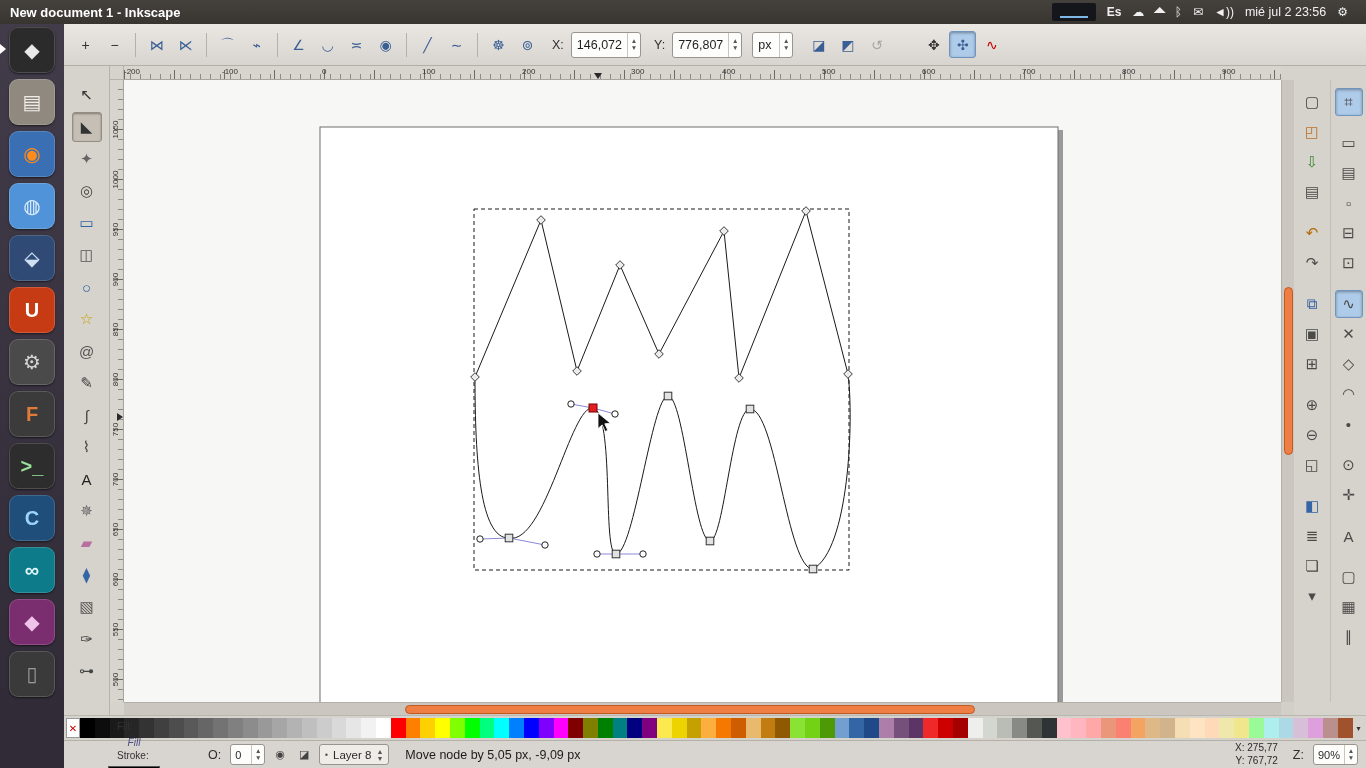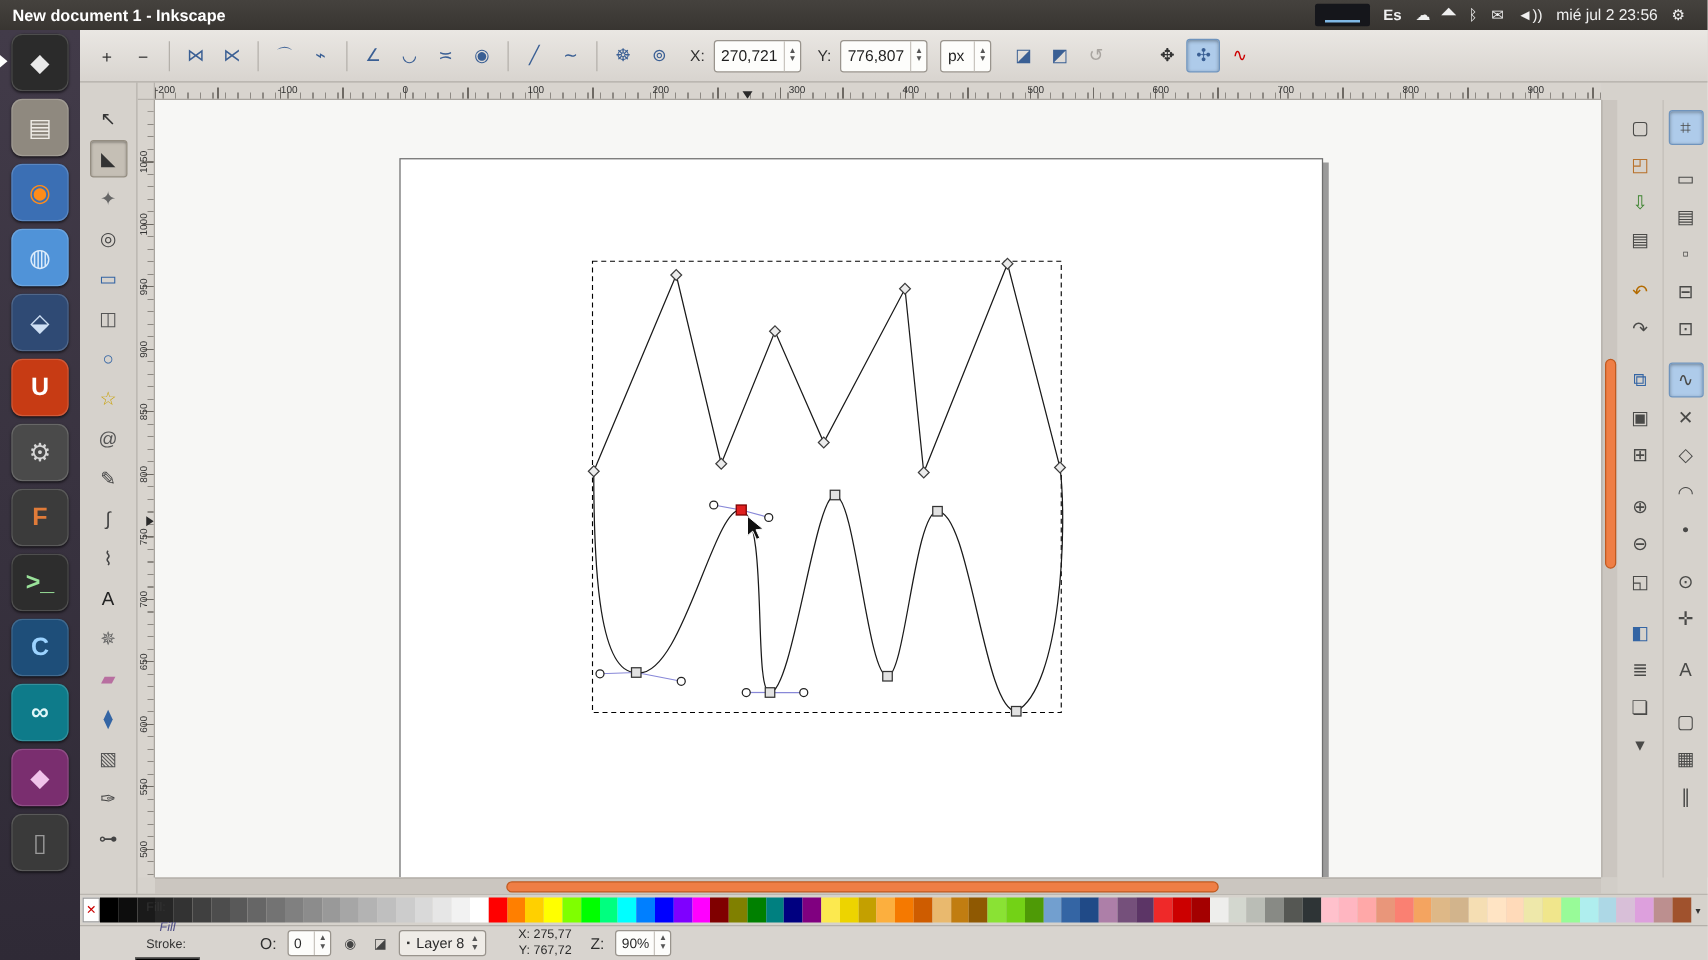--- a/index.html
+++ b/index.html
@@ -260,21 +260,21 @@
         <div class="btn">
           <span>☸</span>
         </div>
 
         <div class="btn">
           <span>⊚</span>
         </div>
       </div>
     <span class="lbl">X:</span>
     <div class="spin">
-      <span class="val">270,721</span>
+      <span class="val">146,072</span>
       <span class="arrows">
           <span>▲</span>
           <span>▼</span>
         </span>
     </div>
     <span class="lbl">Y:</span>
     <div class="spin">
       <span class="val">776,807</span>
       <span class="arrows">
           <span>▲</span>
@@ -857,20 +857,21 @@
     <span class="mini">◉</span>
     <span class="mini">◪</span>
     <div class="layersel">
       <span class="dot">▪</span>
       <span>Layer 8</span>
       <span class="arr">
           <span>▲</span>
           <span>▼</span>
         </span>
     </div>
+    <div class="msg">Move node by 5,05 px, -9,09 px</div>
     <div class="coords">
       <span><span>X:</span> <span>275,77</span></span>
       <span><span>Y:</span> <span>767,72</span></span>
     </div>
     <span class="lbl">Z:</span>
     <div class="sspin">
       <span class="val">90%</span>
       <span class="arrows">
           <span>▲</span>
           <span>▼</span>

